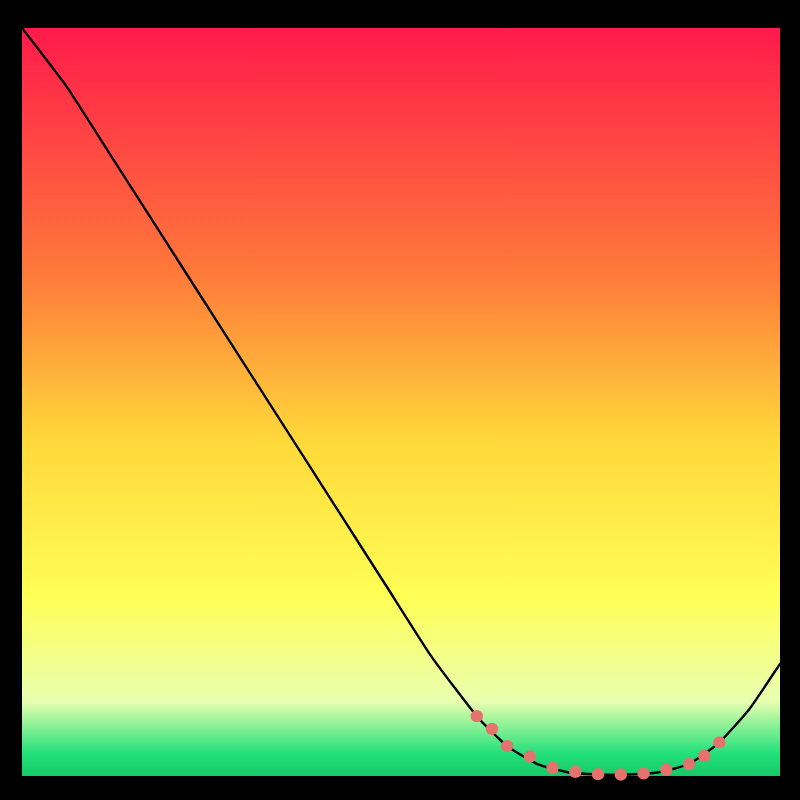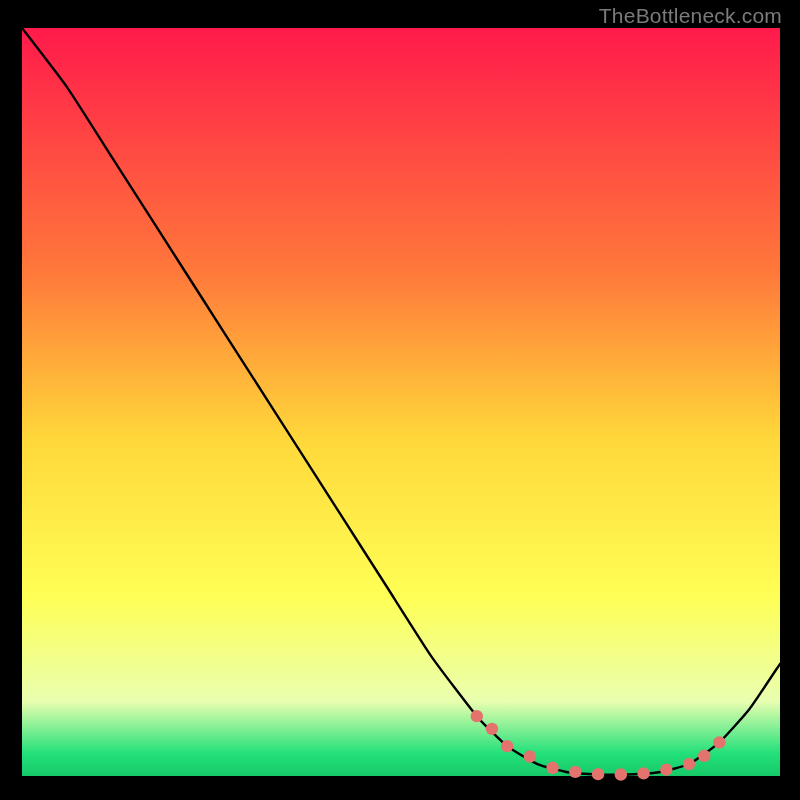--- a/index.html
+++ b/index.html
@@ -33,21 +33,20 @@
     top: 0;
     width: 800px;
     height: 800px;
     z-index: 1;
   }
 </style>
 </head>
 <body>
 
 <div class="stage" style="background: rgb(0, 0, 0);">
-  <div class="watermark">TheBottleneck.com</div>
 
   <svg class="plot" viewBox="0 0 800 800">
     <defs>
       <linearGradient id="bgGrad" x1="0" y1="0" x2="0" y2="1">
         <stop id="g0" offset="0%" stop-color="#ff1a4b"></stop>
         <stop id="g1" offset="33%" stop-color="#ff7a3a"></stop>
         <stop id="g2" offset="55%" stop-color="#ffd83a"></stop>
         <stop id="g3" offset="76%" stop-color="#ffff55"></stop>
         <stop id="g4" offset="90%" stop-color="#e9ffb0"></stop>
         <stop id="g5" offset="97%" stop-color="#22e07a"></stop>

